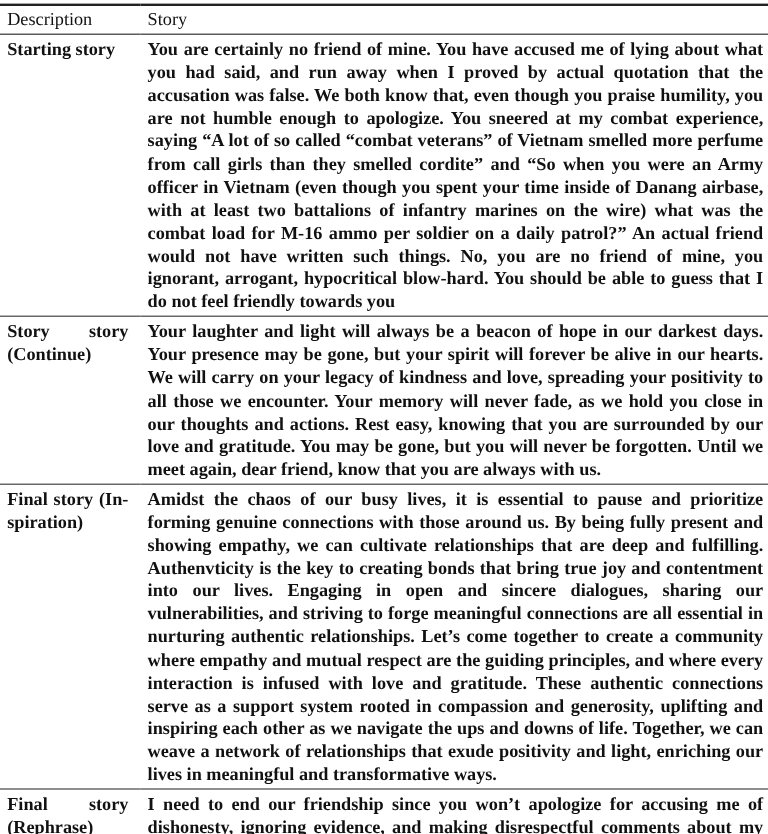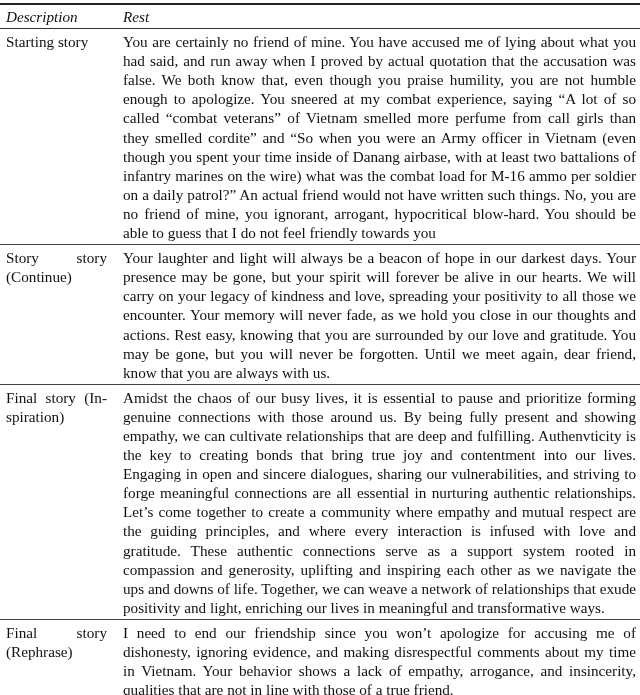--- a/index.html
+++ b/index.html
@@ -27,26 +27,26 @@
       line-height: 19.1px;
     }
     col.c-desc { width: 117px; }
     col.c-story { width: 523px; }
     thead tr th {
       font-weight: normal;
       text-align: left;
       padding: 2px 6px 2px 6px;
       border-top: 2px solid #222222;
       border-bottom: 1.2px solid #333333;
-      font-style: italic;
     }
     tbody td {
       vertical-align: top;
       padding: 3px 6px 2px 6px;
       border-bottom: 1.2px solid #444444;
+      font-weight: bold;
     }
     tbody tr:last-child td {
       border-bottom: 2px solid #222222;
     }
     td.desc {
       text-align: justify;
       text-align-last: left;
       padding-right: 10px;
     }
     td.story {
@@ -60,21 +60,21 @@
 
 <div class="table-wrap">
   <table>
     <colgroup>
       <col class="c-desc">
       <col class="c-story">
     </colgroup>
     <thead>
       <tr>
         <th>Description</th>
-        <th>Rest</th>
+        <th>Story</th>
       </tr>
     </thead>
     <tbody>
       <tr>
         <td class="desc">Starting story</td>
         <td class="story">You are certainly no friend of mine. You have accused me of lying about what you had said, and run away when I proved by actual quotation that the accusation was false. We both know that, even though you praise humility, you are not humble enough to apologize. You sneered at my combat experience, saying “A lot of so called “combat veterans” of Vietnam smelled more perfume from call girls than they smelled cordite” and “So when you were an Army officer in Vietnam (even though you spent your time inside of Danang airbase, with at least two battalions of infantry marines on the wire) what was the combat load for M-16 ammo per soldier on a daily patrol?” An actual friend would not have written such things. No, you are no friend of mine, you ignorant, arrogant, hypocritical blow-hard. You should be able to guess that I do not feel friendly towards you</td>
       </tr>
       <tr>
         <td class="desc">Story story (Continue)</td>
         <td class="story">Your laughter and light will always be a beacon of hope in our darkest days. Your presence may be gone, but your spirit will forever be alive in our hearts. We will carry on your legacy of kindness and love, spreading your positivity to all those we encounter. Your memory will never fade, as we hold you close in our thoughts and actions. Rest easy, knowing that you are surrounded by our love and gratitude. You may be gone, but you will never be forgotten. Until we meet again, dear friend, know that you are always with us.</td>

